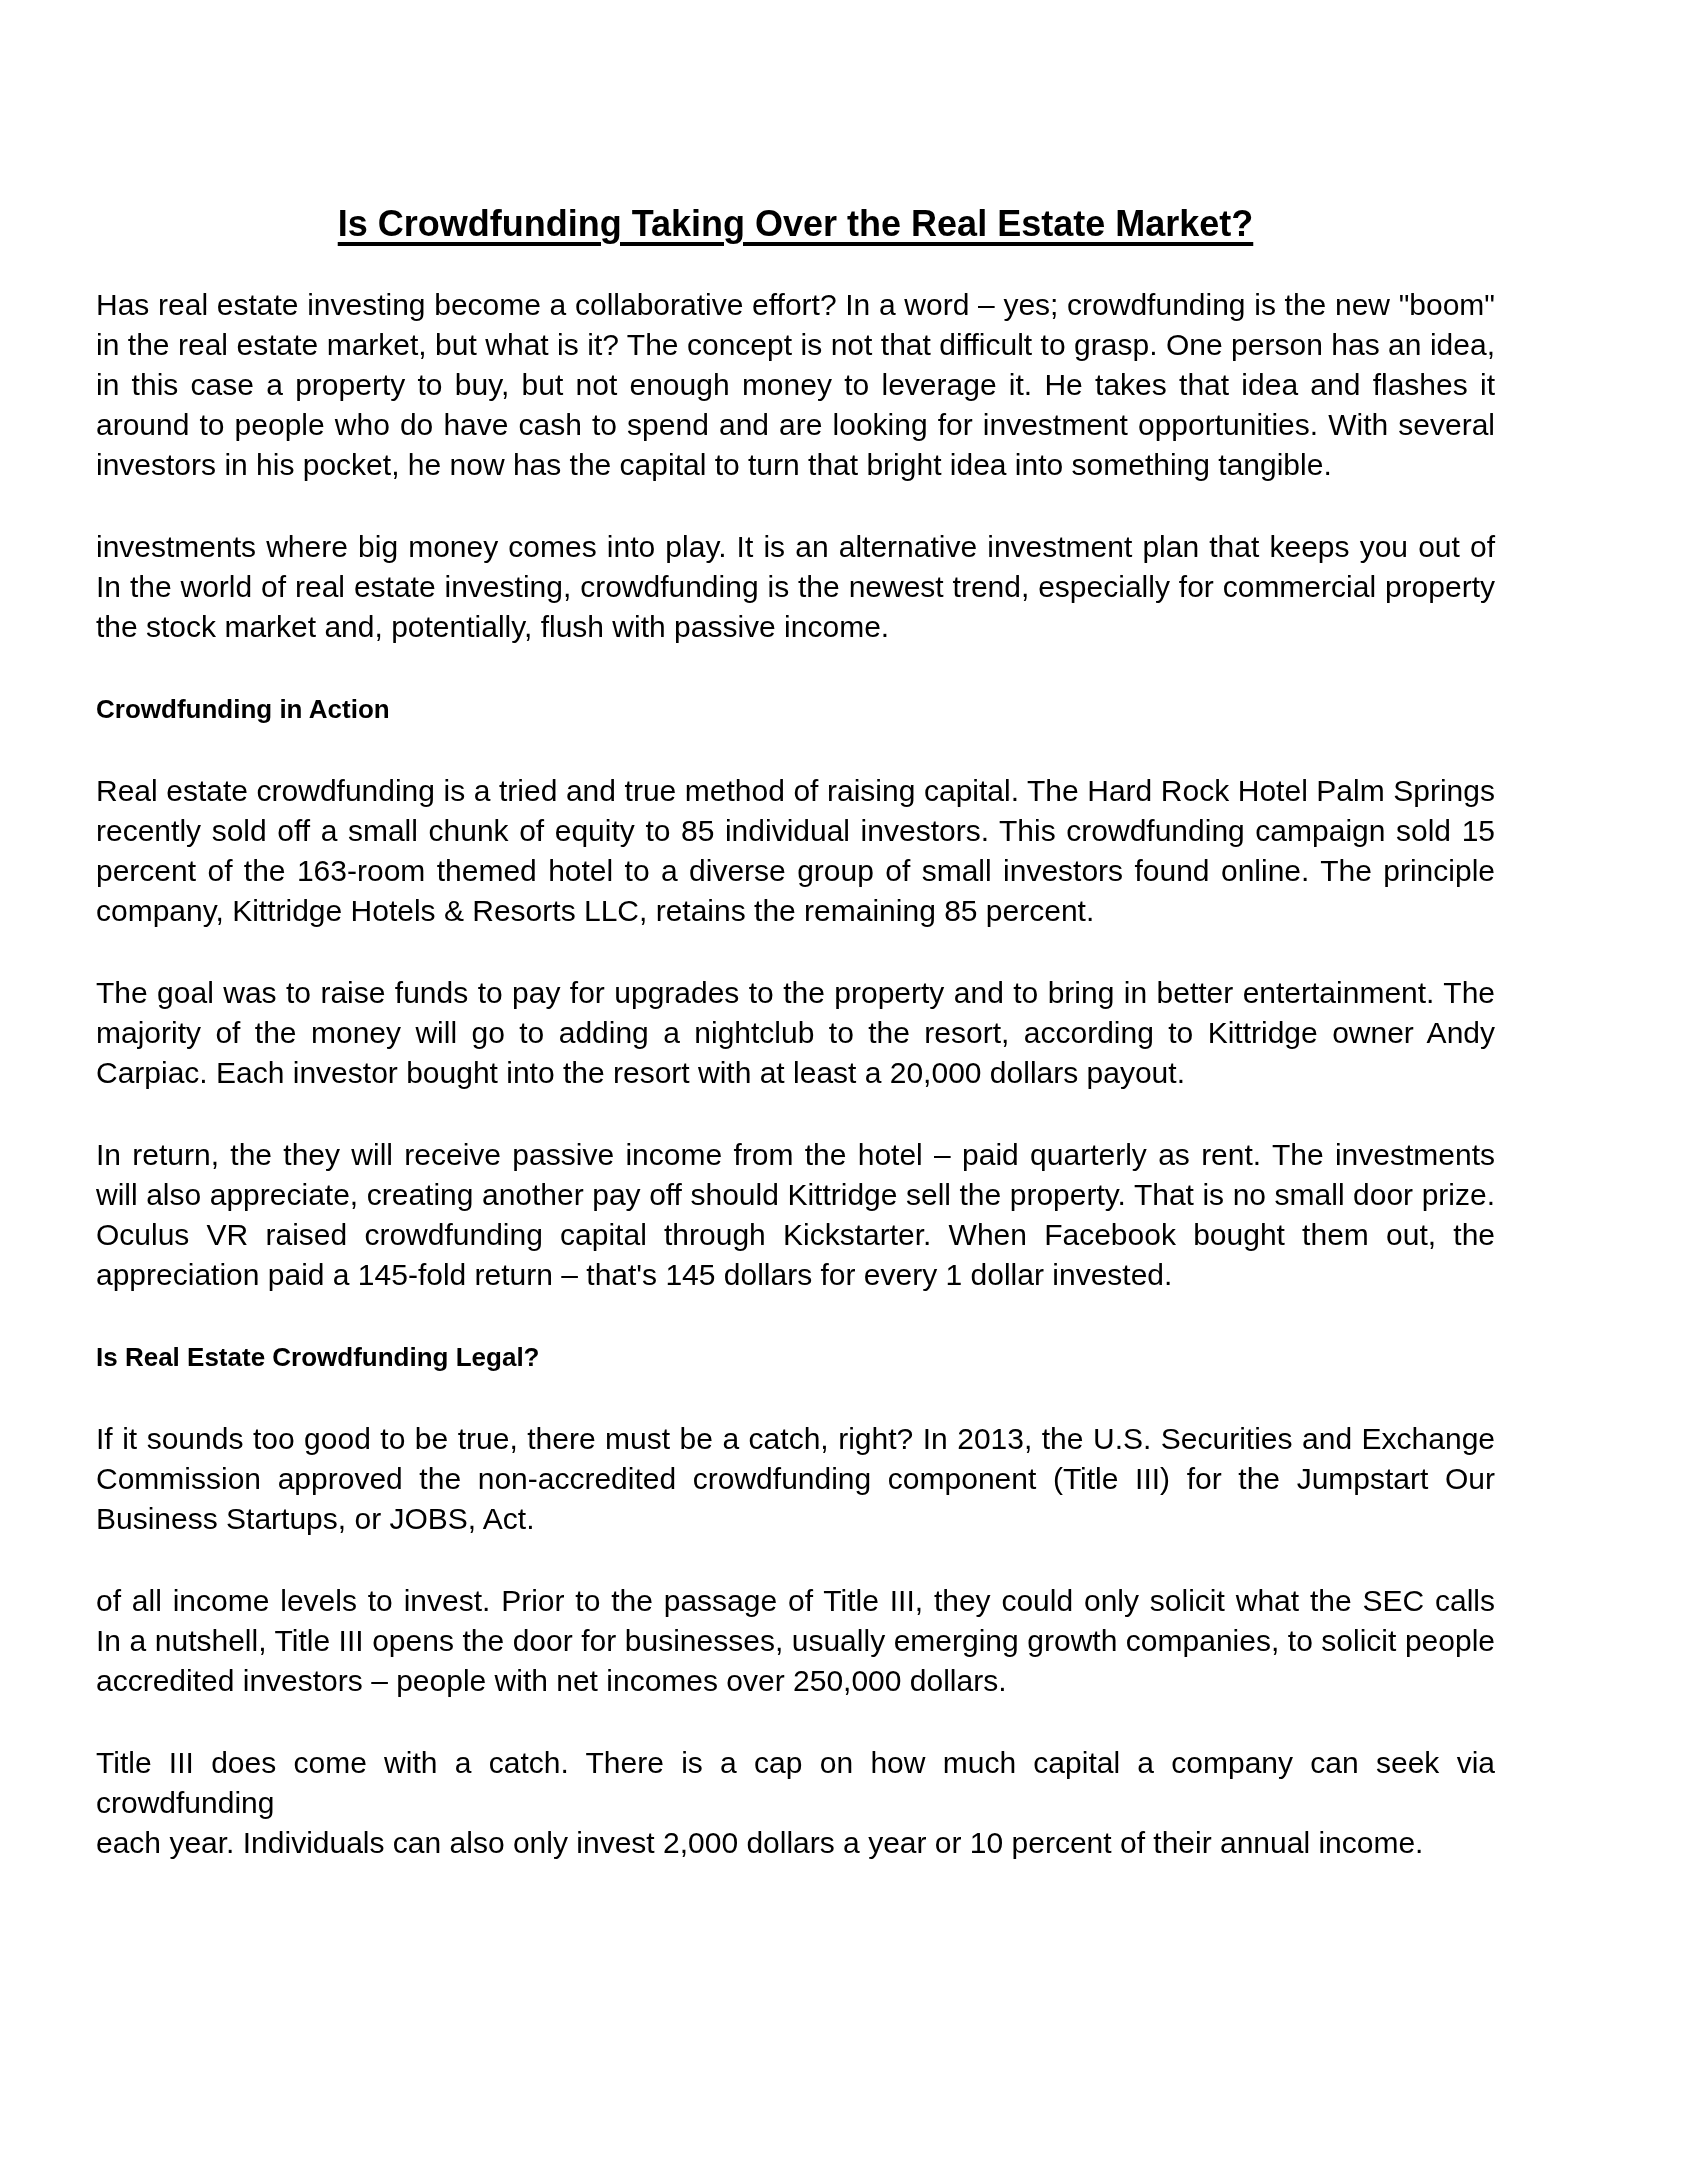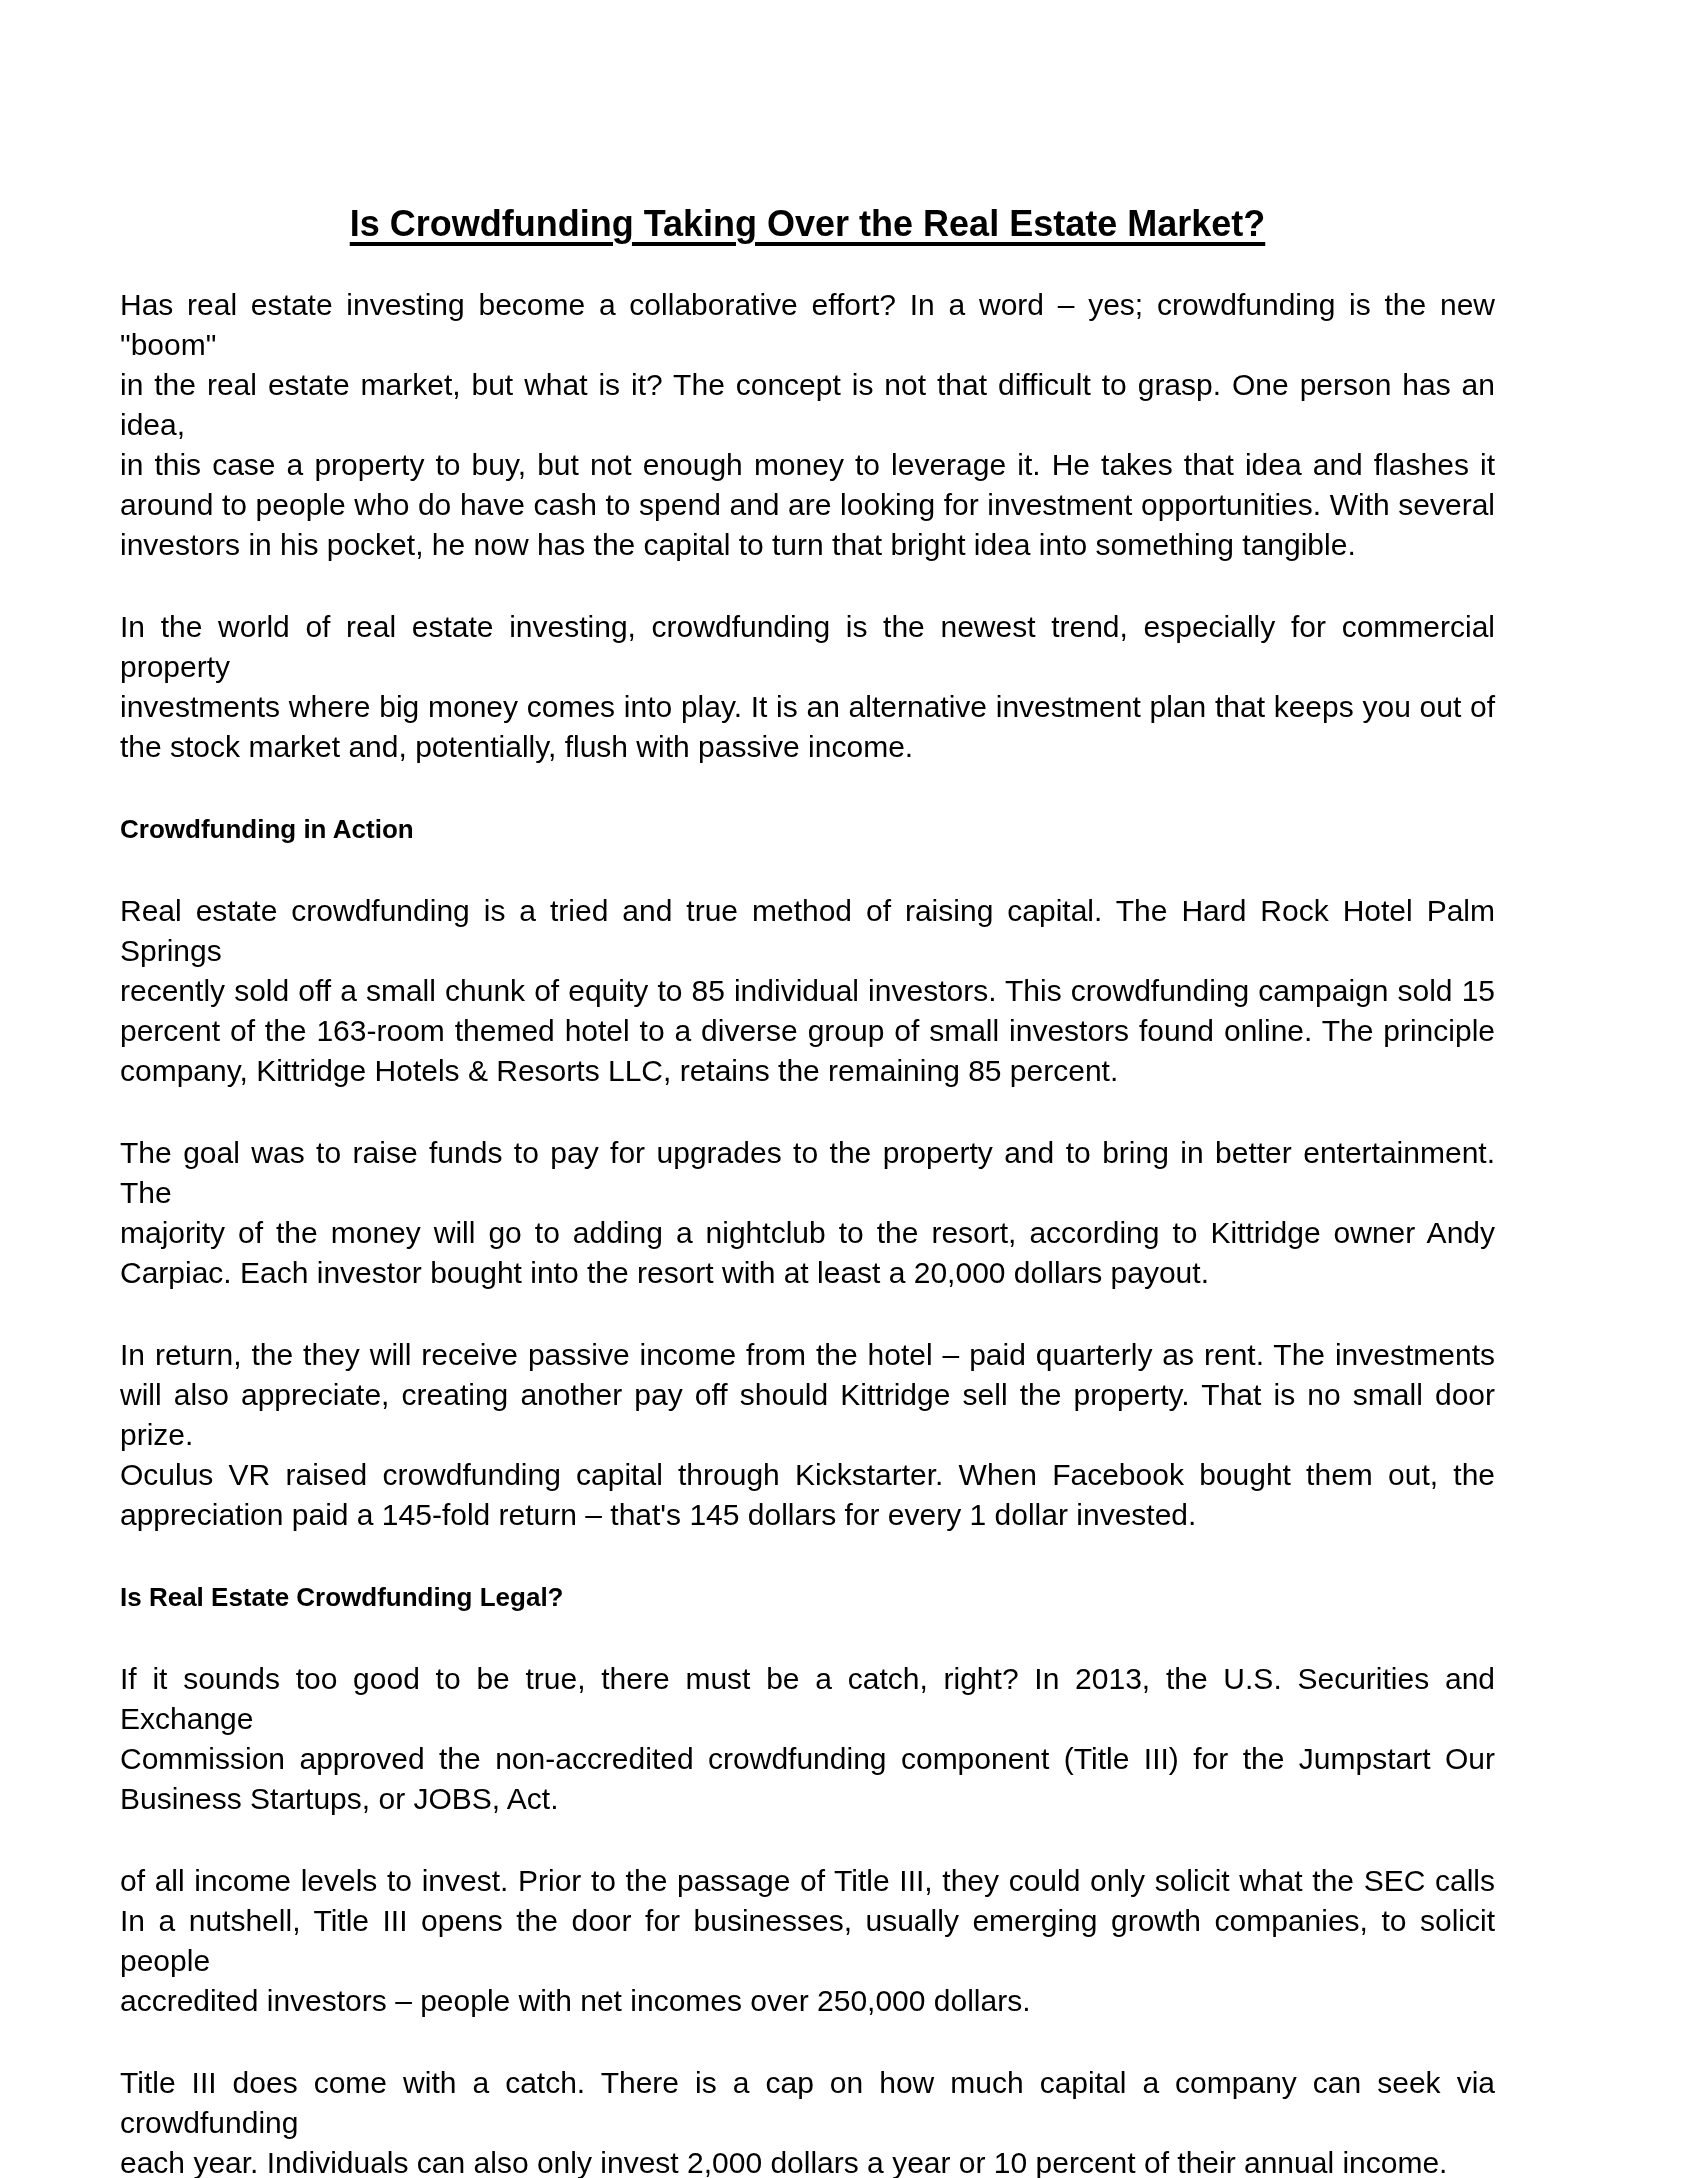--- a/index.html
+++ b/index.html
@@ -7,21 +7,21 @@
   body {
     width: 1683px;
     height: 2178px;
     font-family: "Liberation Sans", sans-serif;
     color: #000000;
     overflow: hidden;
   }
   .page {
     width: 1683px;
     height: 1572px;
-    padding: 200px 188px 0 120px;
+    padding: 200px 188px 0 96px;
     background: #ffffff;
   }
   .doc-title {
     font-size: 36px;
     line-height: 48px;
     font-weight: bold;
     text-align: center;
     text-decoration: underline;
     text-decoration-thickness: 4px;
     text-underline-offset: 6px;
@@ -52,22 +52,22 @@
 
   <div class="para">
     <div class="jl">Has real estate investing become a collaborative effort? In a word – yes; crowdfunding is the new "boom"</div>
     <div class="jl">in the real estate market, but what is it? The concept is not that difficult to grasp. One person has an idea,</div>
     <div class="jl">in this case a property to buy, but not enough money to leverage it. He takes that idea and flashes it</div>
     <div class="jl">around to people who do have cash to spend and are looking for investment opportunities. With several</div>
     <div class="ll">investors in his pocket, he now has the capital to turn that bright idea into something tangible.</div>
   </div>
 
   <div class="para">
+    <div class="jl">investments where big money comes into play. It is an alternative investment plan that keeps you out of</div>
     <div class="jl">In the world of real estate investing, crowdfunding is the newest trend, especially for commercial property</div>
-    <div class="jl">investments where big money comes into play. It is an alternative investment plan that keeps you out of</div>
     <div class="ll">the stock market and, potentially, flush with passive income.</div>
   </div>
 
   <h2 class="heading">Crowdfunding in Action</h2>
 
   <div class="para">
     <div class="jl">Real estate crowdfunding is a tried and true method of raising capital. The Hard Rock Hotel Palm Springs</div>
     <div class="jl">recently sold off a small chunk of equity to 85 individual investors. This crowdfunding campaign sold 15</div>
     <div class="jl">percent of the 163-room themed hotel to a diverse group of small investors found online. The principle</div>
     <div class="ll">company, Kittridge Hotels &amp; Resorts LLC, retains the remaining 85 percent.</div>

